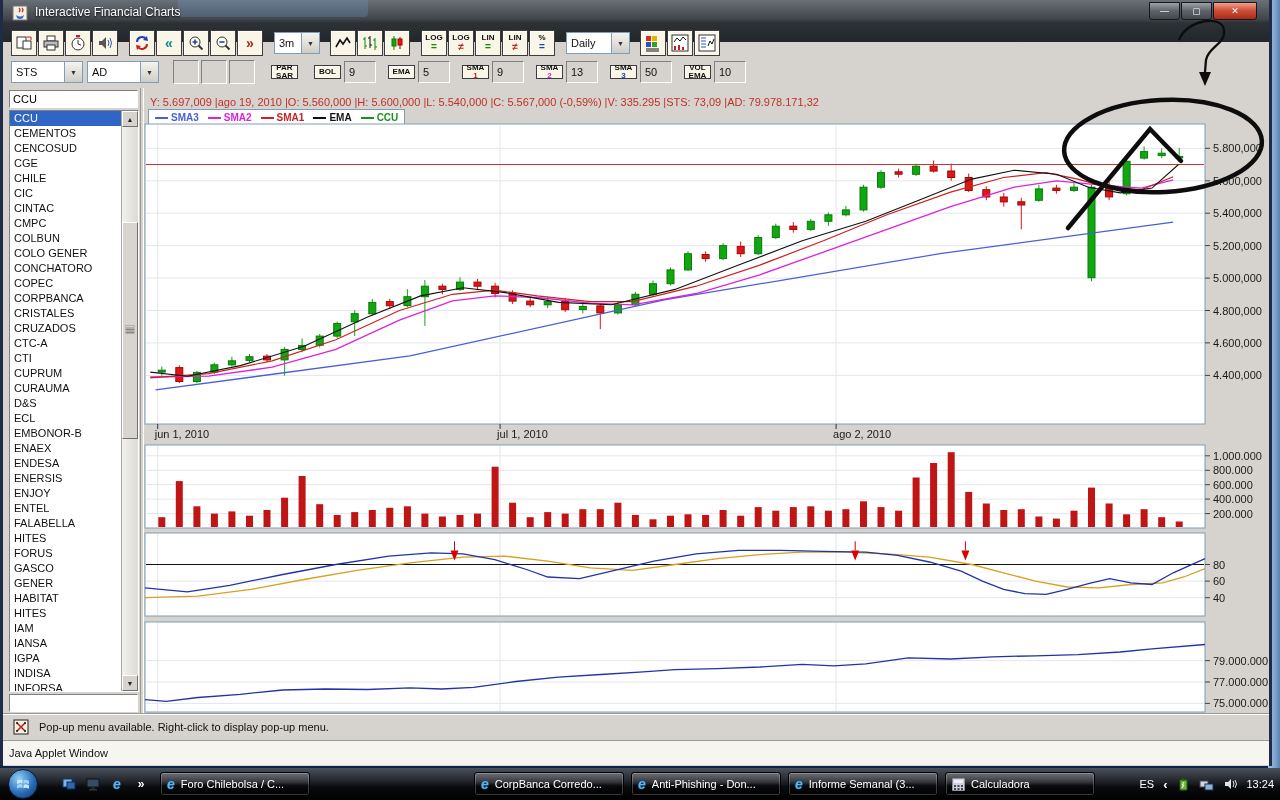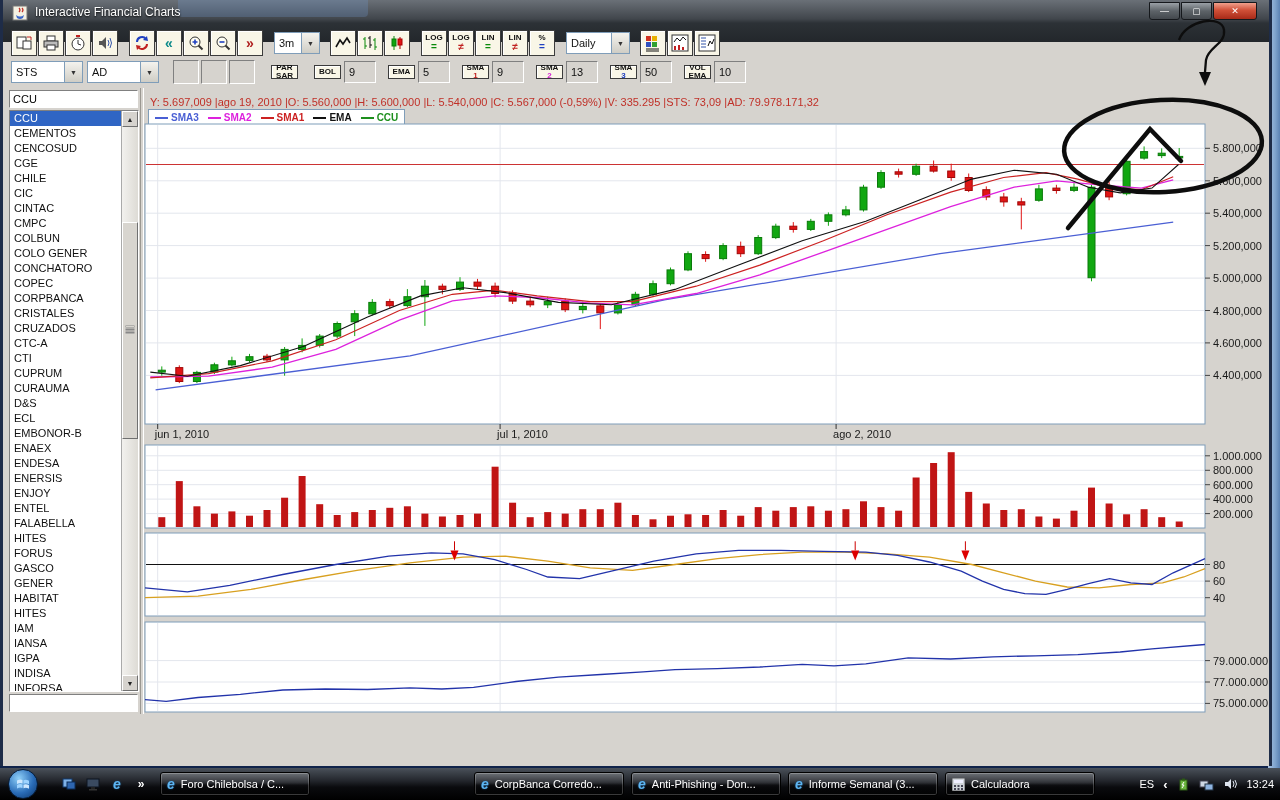--- a/index.html
+++ b/index.html
@@ -407,20 +407,34 @@
         <span class="lgitem">
           <span class="lgdash" style="background:#1d8f1d"></span>
           <span style="color:#1d8f1d">CCU</span>
         </span>
       </div>
     <div class="chartlabel" style="left:147px;top:126px;">CCU [O: 5.750,000  H: 5.801,750  L: 5.719,000  C: 5.750,000] (-0,52%)</div>
     <div class="chartlabel" style="left:147px;top:447px;">Volume [18.828]</div>
     <div class="chartlabel" style="left:147px;top:535px;">STS - Stochastic [87,18]</div>
     <div class="chartlabel" style="left:147px;top:624px;">AD - Accumulation Distribution [80.990.068,36]</div>
 
+    <div id="statusbar">
+      <svg width="16" height="16" style="margin-left:10px;">
+          <rect x="1" y="1" width="14" height="14" fill="#f6f3e0" stroke="#222"></rect>
+          <path d="M4,4 L12,12 M12,4 L4,12" stroke="#c02020" stroke-width="1.6"></path>
+          <circle cx="4" cy="4" r="1" fill="#111"></circle>
+          <circle cx="12" cy="4" r="1" fill="#111"></circle>
+          <circle cx="4" cy="12" r="1" fill="#111"></circle>
+          <circle cx="12" cy="12" r="1" fill="#111"></circle>
+        </svg>
+      <span class="msg">Pop-up menu available. Right-click to display pop-up menu.</span>
+    </div>
+    <div id="appletbar">
+      <span class="msg">Java Applet Window</span>
+    </div>
   </div>
 
   <svg id="chartsvg" width="1280" height="800">
       <rect x="145" y="124" width="1060" height="300" fill="#fff" stroke="#7f9db9"></rect>
       <line x1="146" y1="148.3" x2="1204" y2="148.3" stroke="#e3e6ed"></line>
       <line x1="146" y1="180.8" x2="1204" y2="180.8" stroke="#e3e6ed"></line>
       <line x1="146" y1="213.2" x2="1204" y2="213.2" stroke="#e3e6ed"></line>
       <line x1="146" y1="245.6" x2="1204" y2="245.6" stroke="#e3e6ed"></line>
       <line x1="146" y1="278.1" x2="1204" y2="278.1" stroke="#e3e6ed"></line>
       <line x1="146" y1="310.5" x2="1204" y2="310.5" stroke="#e3e6ed"></line>

